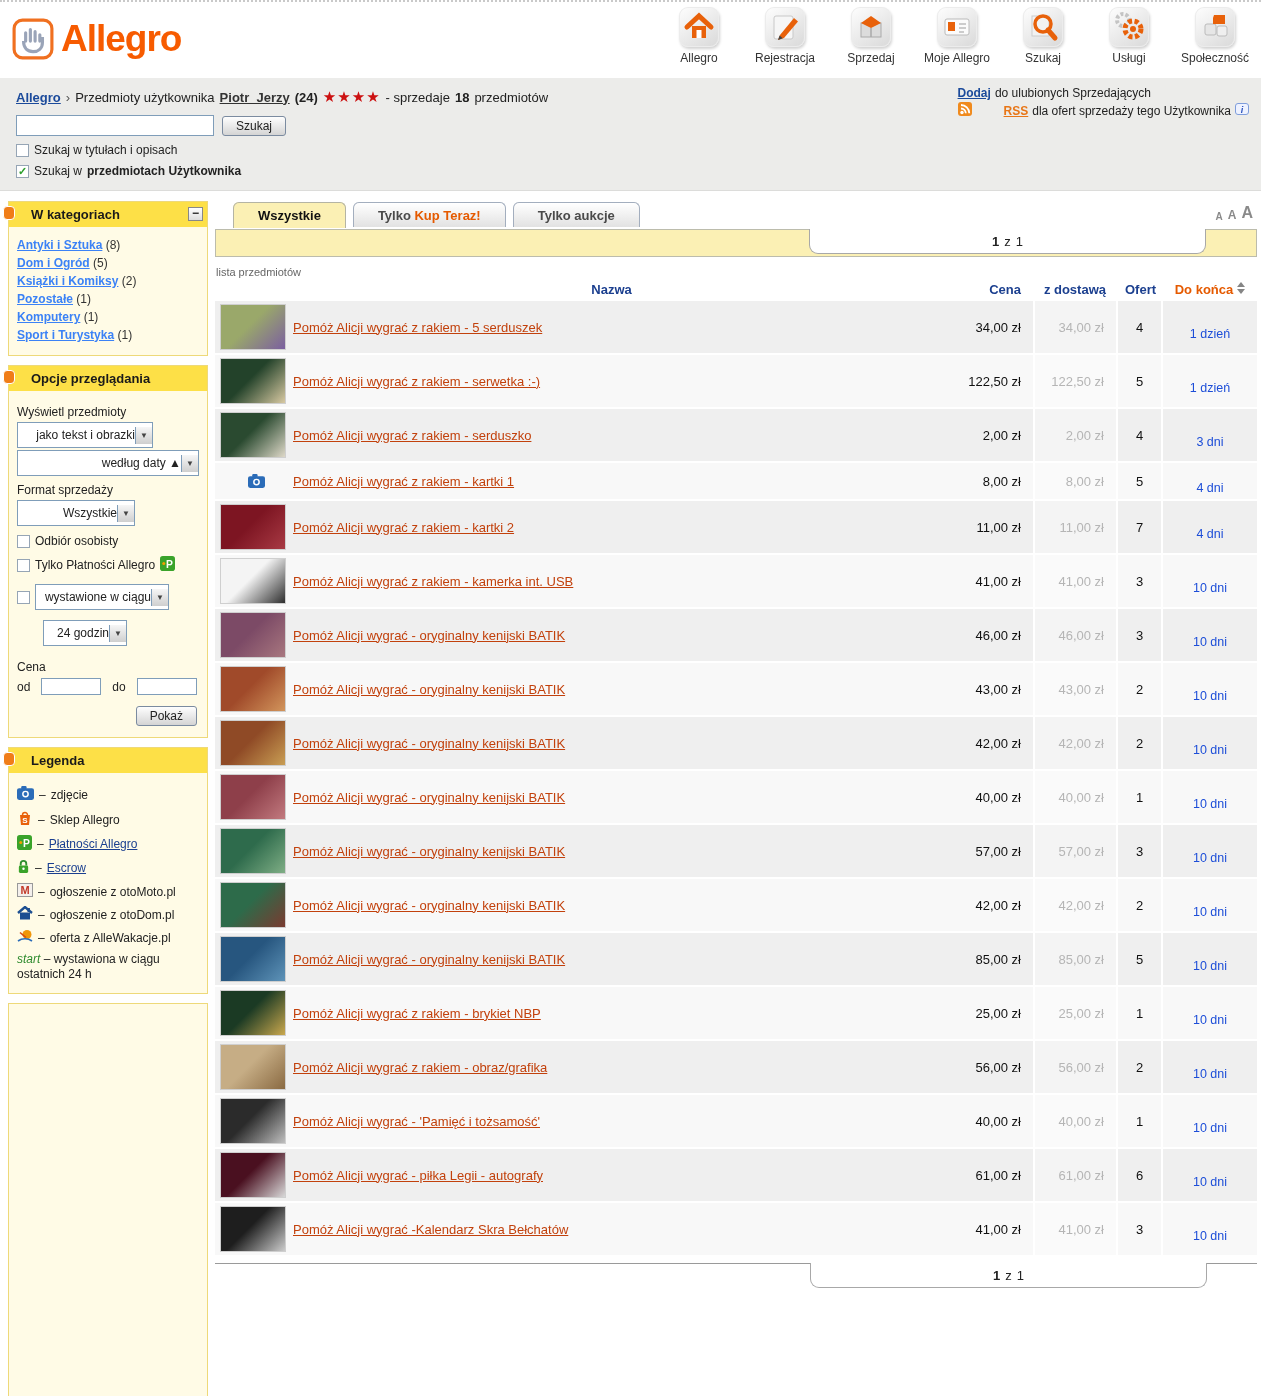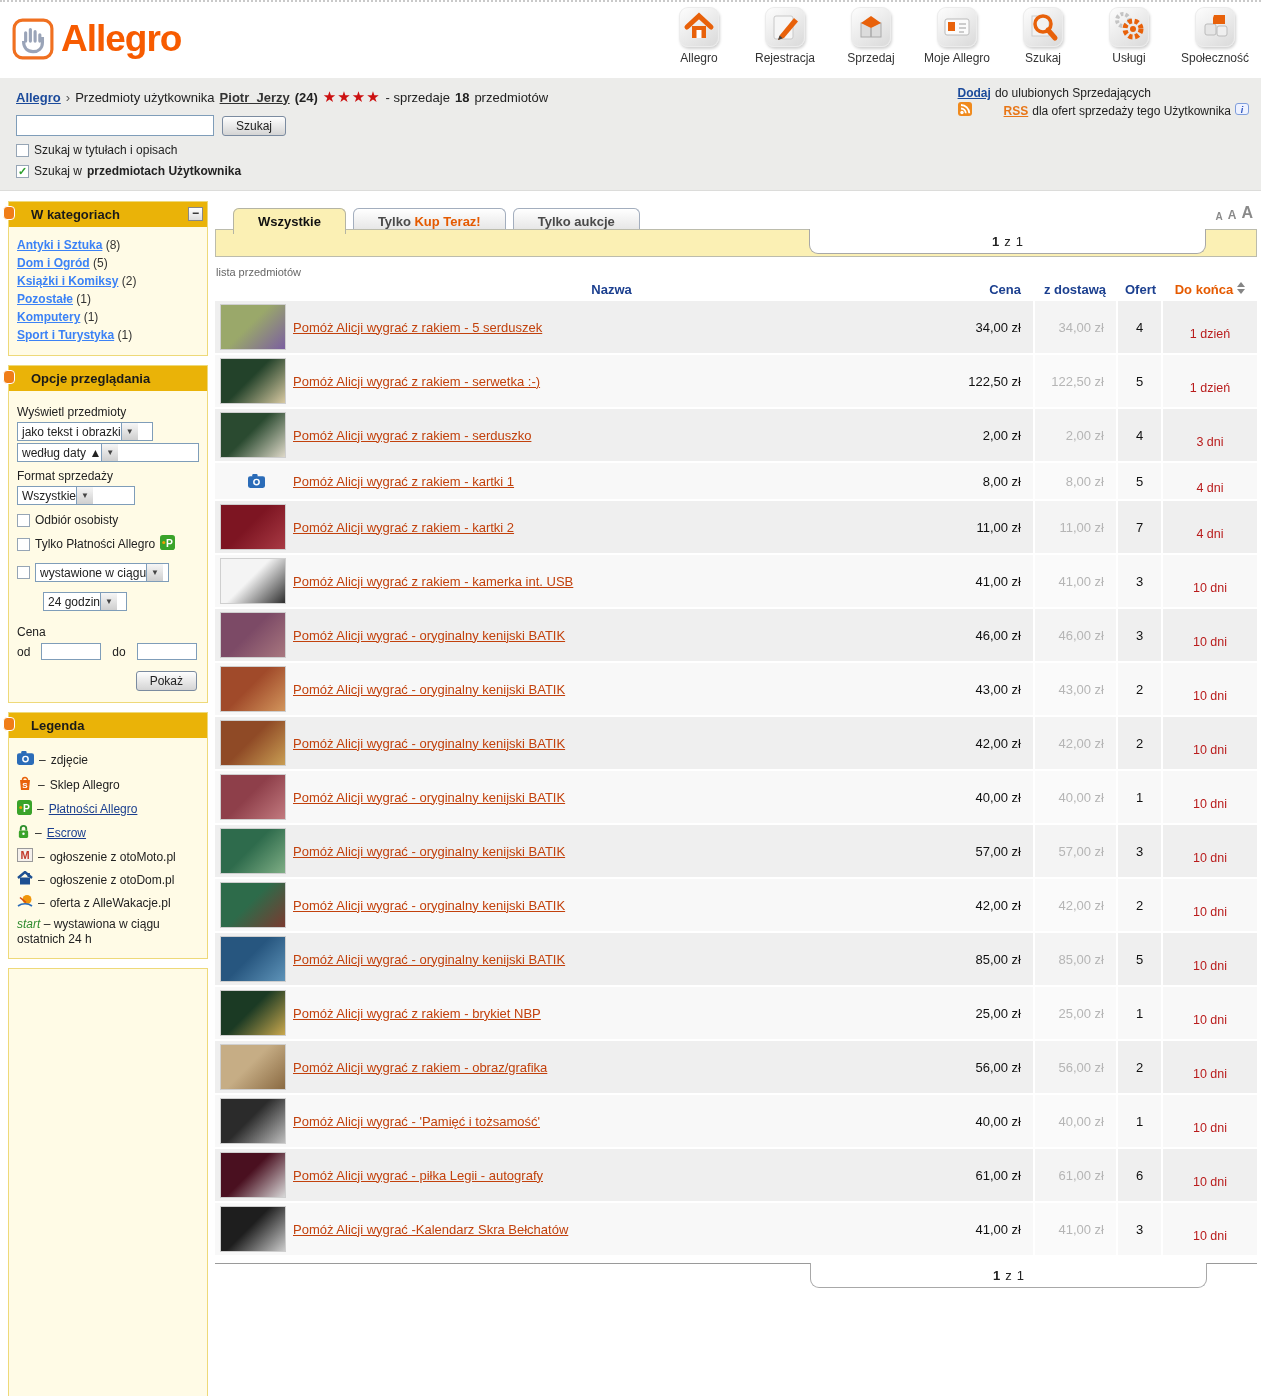--- a/index.html
+++ b/index.html
@@ -68,41 +68,41 @@
   }
 
   
   .content { display:flex; gap:7px; padding:10px 0 0 8px; background:#fff; }
   .sidebar { width:200px; flex:0 0 200px; }
   .main { width:1042px; flex:0 0 1042px; }
 
   
   .sbox { border:1px solid #eed979; background:#fffbe6; margin-bottom:9px; position:relative; }
   .sbox-header {
-    background:#eab308; padding:5px 6px 5px 22px;
+    background:#fde047; padding:5px 6px 5px 22px;
     font-weight:bold; font-size:13px; color:#1a1a1a; position:relative;
   }
   .sbox-bullet {
     position:absolute; left:-6px; top:4px; width:12px; height:14px;
     background:#f07d18; border:1px solid #fff; border-radius:4px;
   }
   .collapse-btn {
     position:absolute; right:4px; top:5px; width:15px; height:14px;
     background:linear-gradient(#fff,#ddd); border:1px solid #888;
     font-size:12px; line-height:11px; text-align:center; cursor:pointer; color:#222;
   }
   .sbox-body { padding:7px 8px 9px; font-size:12px; }
   .cat-row { margin:4px 0; }
   .cat-link { color:#3b82f6; font-weight:bold; text-decoration:underline; cursor:pointer; }
   .cat-count { color:#333; }
 
   .opt-label { margin:7px 0 3px; color:#222; }
   .sel {
-    display:flex; align-items:center; justify-content:flex-start;
-    background:#fff; border:1px solid #7f9db9; height:19px;
+    display:flex; align-items:center; justify-content:flex-end;
+    background:#fff; border:1px solid #7f9db9; height:26px;
     font-size:12px; padding-left:4px; margin:2px 0; cursor:pointer; overflow:hidden;
   }
   .sel .arr {
     width:17px; height:17px; flex:0 0 17px;
     background:linear-gradient(#f6f6f6,#cfcfcf); border-left:1px solid #7f9db9;
     font-size:8px; color:#444; display:flex; align-items:center; justify-content:center;
   }
   .opt-check { display:flex; align-items:center; gap:5px; margin:8px 0; cursor:pointer; }
   .inline-row { display:flex; align-items:center; gap:5px; margin:8px 0; }
   .indent { margin-left:26px; width:84px; }
@@ -111,21 +111,21 @@
   .pokaz-row { text-align:right; margin:11px 2px 2px; }
 
   .leg-row { display:flex; align-items:center; gap:5px; margin:6px 0; min-height:16px; }
   .leg-row svg { flex:0 0 auto; }
   .leg-link { color:#1b3f8f; text-decoration:underline; cursor:pointer; }
   .start-note { margin:6px 0 2px; line-height:15px; }
   .start-word { color:#2e8b2e; font-style:italic; }
   .sidebar-filler { height:430px; }
 
   
-  .tabs-row { display:flex; align-items:flex-end; height:28px; position:relative; }
+  .tabs-row { display:flex; align-items:center; height:28px; position:relative; }
   .tab {
     border:1px solid #a3aebe; border-bottom:none; border-radius:6px 6px 0 0;
     padding:5px 24px 4px; font-size:13px; font-weight:bold;
     margin-right:7px; cursor:pointer; white-space:nowrap; color:#4a4a4a;
     background:linear-gradient(#ffffff,#e2e2e2);
   }
   .tab.active {
     background:#fbf0b4; border-color:#b4b4a4; color:#111;
     margin-left:18px; position:relative; z-index:2; margin-bottom:-1px; padding-bottom:5px;
   }
@@ -158,21 +158,21 @@
   .trow.odd { background:#efefef; }
   .trow.even { background:#f8f8f8; }
   .td { display:flex; align-items:center; }
   .td-thumb { padding:3px 0 3px 5px; }
   .thumb { width:66px; height:46px; border:1px solid #cfcfcf; }
   .trow.short .row-cam { margin:0 auto; display:flex; }
   .item-link { color:#c2410c; text-decoration:underline; font-size:13px; cursor:pointer; }
   .td-price { justify-content:flex-end; padding-right:12px; color:#111; }
   .td-delivery { justify-content:flex-end; padding-right:12px; color:#b5b5b5; border-left:2px solid #fff; border-right:2px solid #fff; background:rgba(255,255,255,.35); }
   .td-offers { justify-content:center; color:#111; border-right:2px solid #fff; }
-  .td-ends { justify-content:center; color:#b91c1c; font-size:12.5px;margin-top:14px; }
+  .td-ends { justify-content:center; color:#1d4ed8; font-size:12.5px;margin-top:14px; }
 
   .bottombar { position:relative; border-top:1px solid #9a9a9a; margin-top:8px; height:34px; }
 </style>
 </head>
 <body>
 
 <div class="header">
   <div class="logo">
     <span class="logo-icon">
       <svg width="42" height="42" viewBox="0 0 40 40">

